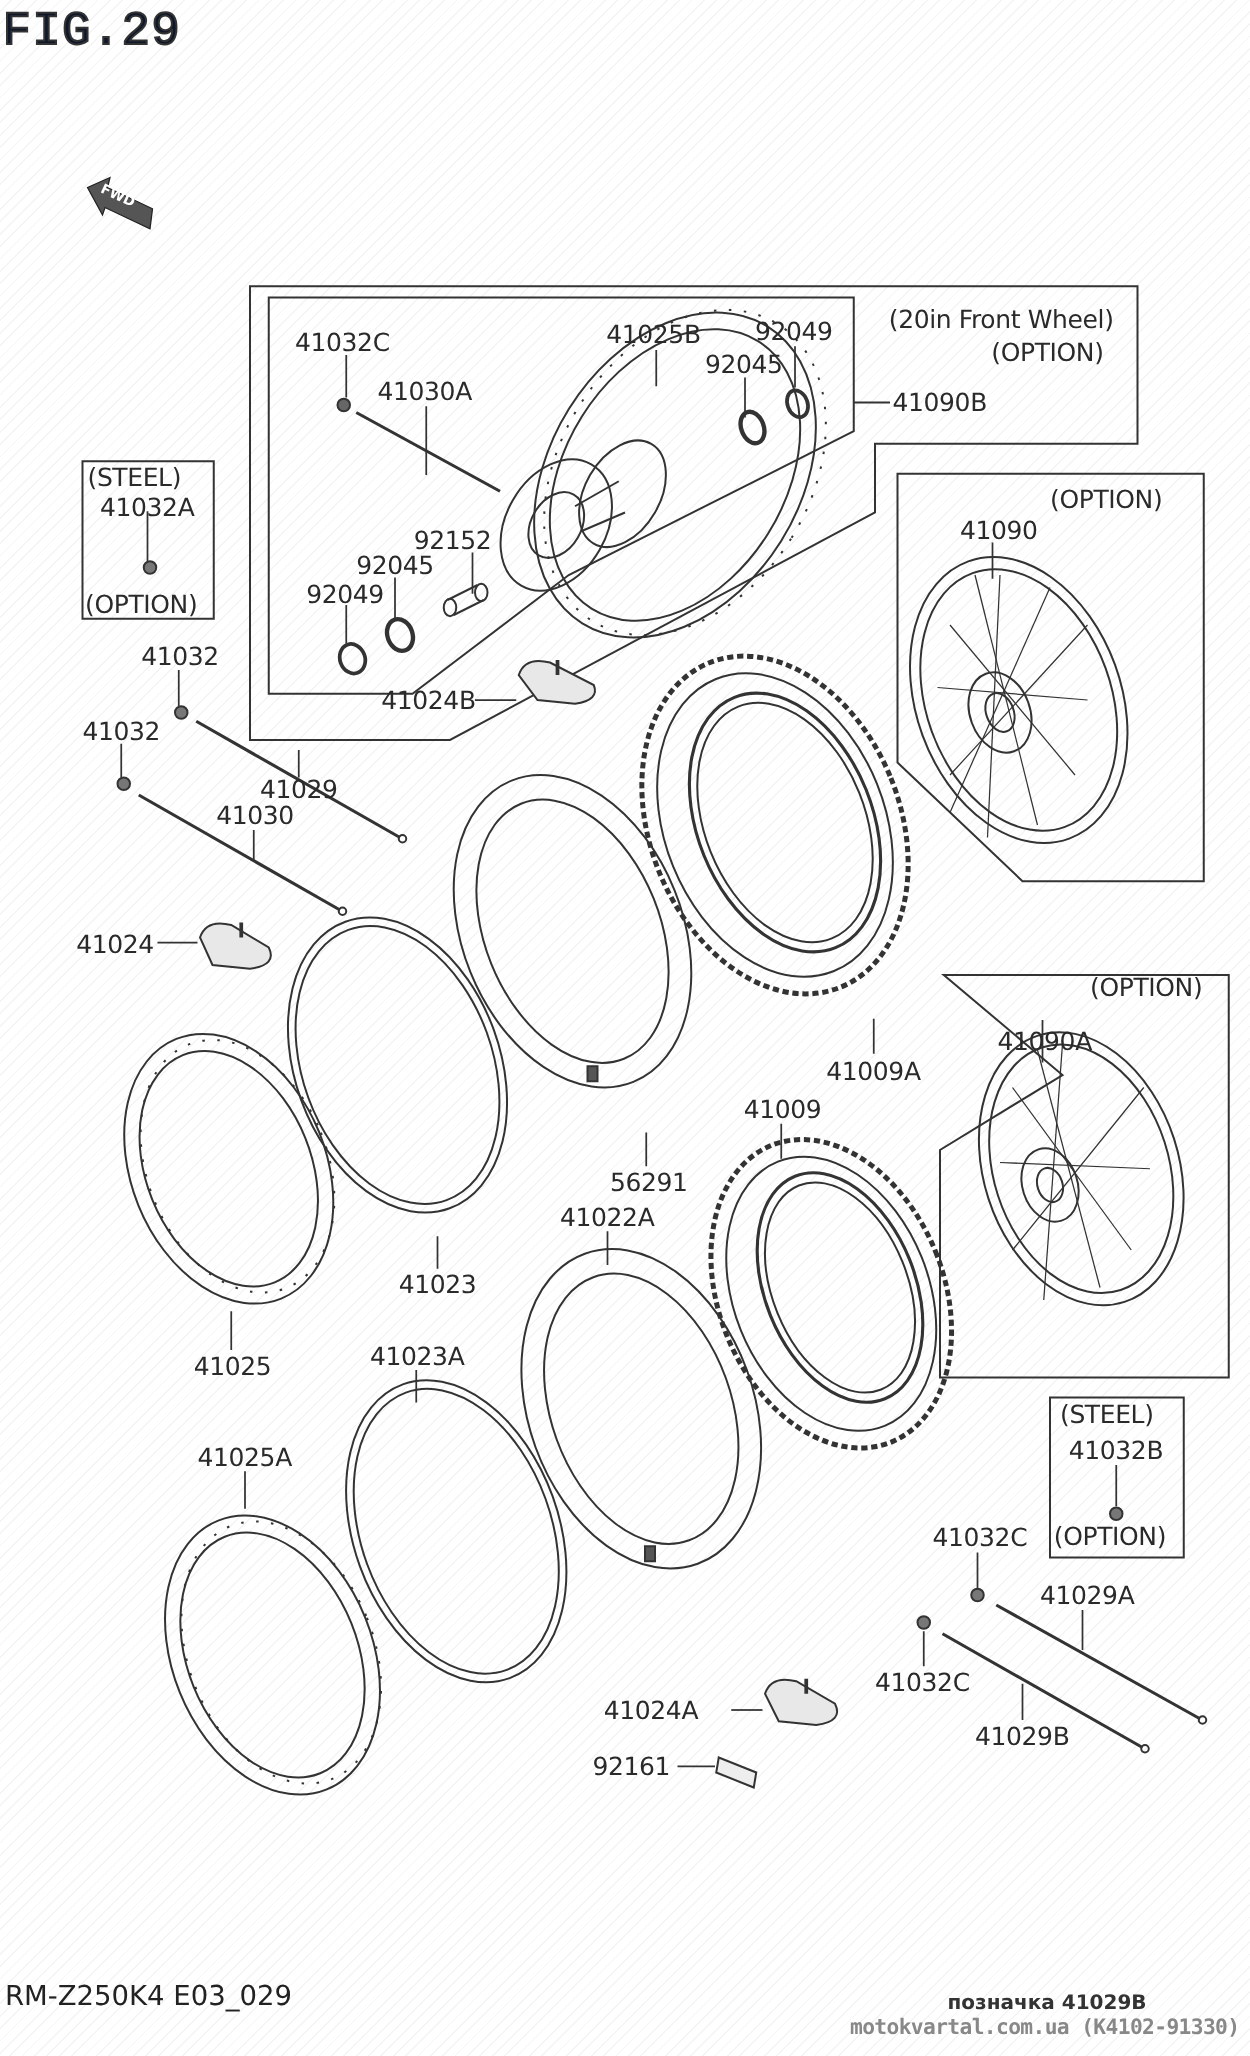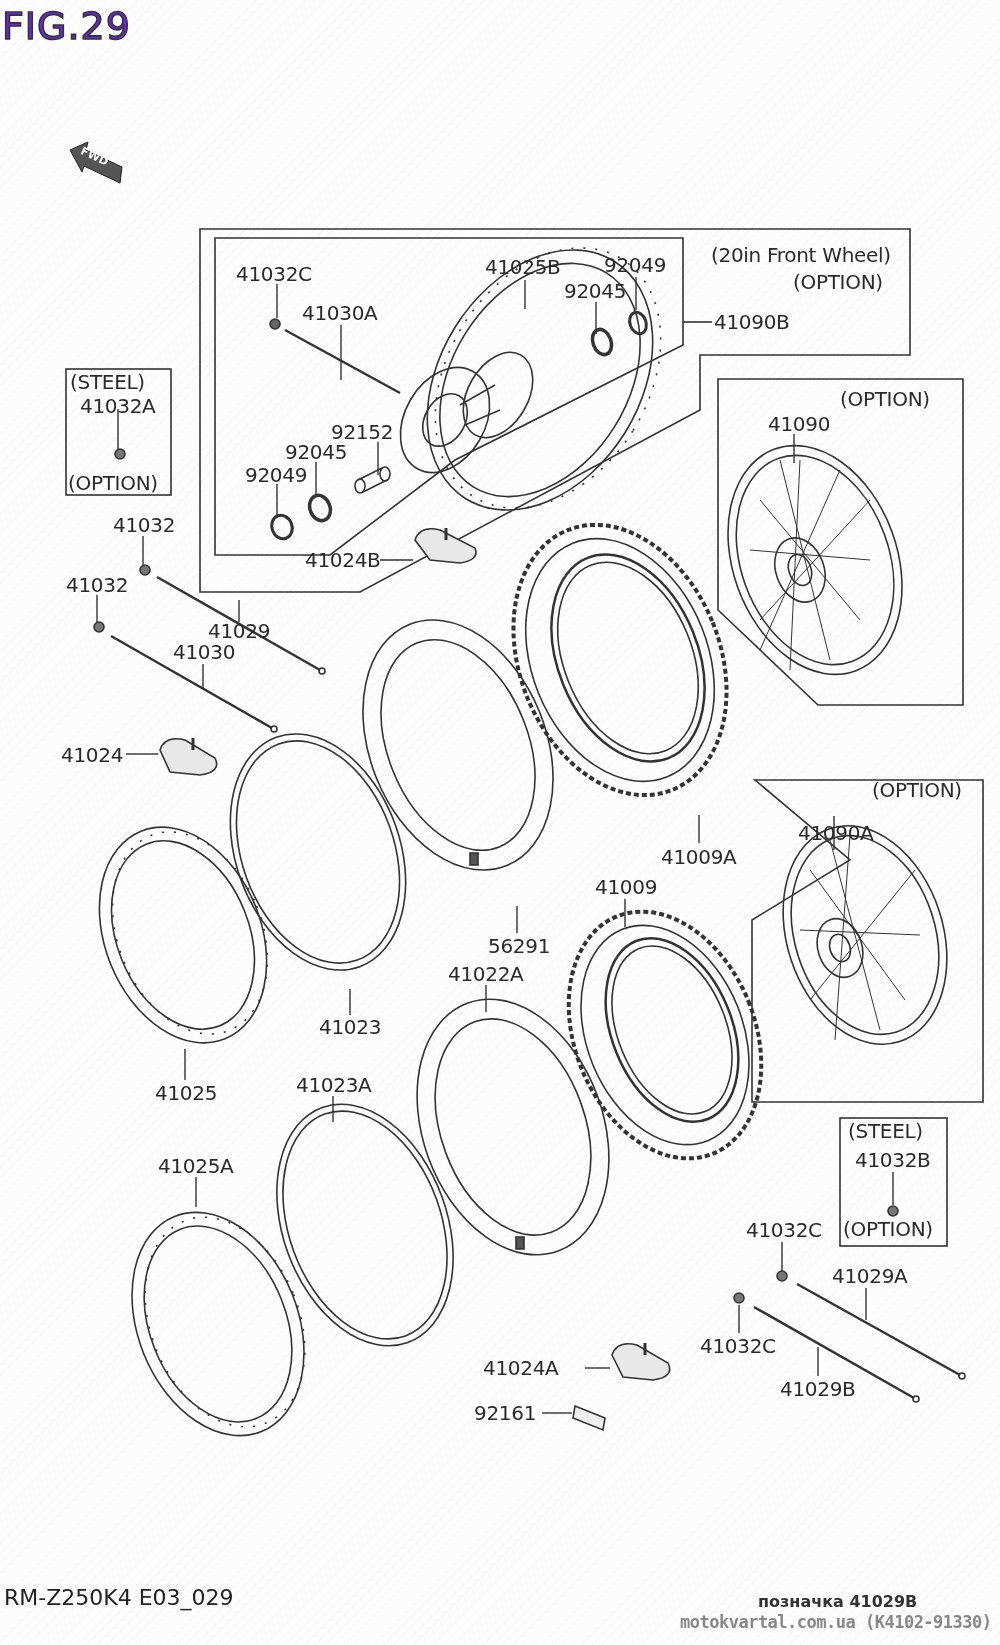--- a/index.html
+++ b/index.html
@@ -3,21 +3,21 @@
 <meta charset="utf-8">
 <style>
   html, body { margin: 0; padding: 0; background: #ffffff; }
   body { width: 1000px; height: 1645px; position: relative; overflow: hidden;
     font-family: "DejaVu Sans", "Liberation Sans", sans-serif; color: #222; }
   .bg-hatch { position: absolute; inset: 0;
     background: repeating-linear-gradient(135deg, #ffffff 0px, #ffffff 6px, #f4f4f4 6px, #f4f4f4 7px); }
   svg.diagram { position: absolute; left: 0; top: 0; }
   .lbl { position: absolute; font-size: 20px; color: #2a2a2a; white-space: nowrap; line-height: 1; letter-spacing: -0.3px; }
   .fig-title { position: absolute; left: 2px; top: 4px; font-size: 38px; font-weight: normal;
-    color: #6d28d9; -webkit-text-stroke: 1.6px #333; letter-spacing: 1px; }
+    color: #0f172a; -webkit-text-stroke: 1.6px #333; letter-spacing: 1px; font-family: Liberation Mono, monospace; }
   .footer-model { position: absolute; left: 4px; top: 1585px; font-size: 22px; color: #222; }
   .footer-name { position: absolute; left: 4px; top: 1692px; font-size: 24px; color: #222; }
   .footer-ref { position: absolute; left: 758px; top: 1592px; font-size: 16px; font-weight: bold; color: #333; }
   .footer-site { position: absolute; left: 680px; top: 1612px; font-size: 17px; font-weight: bold; color: #888; font-family: "DejaVu Sans Mono", monospace; letter-spacing: -0.5px; }
   .fwd { position: absolute; left: 66px; top: 138px; width: 58px; height: 44px; }
 </style>
 </head>
 <body>
 
 <div class="bg-hatch"></div>

